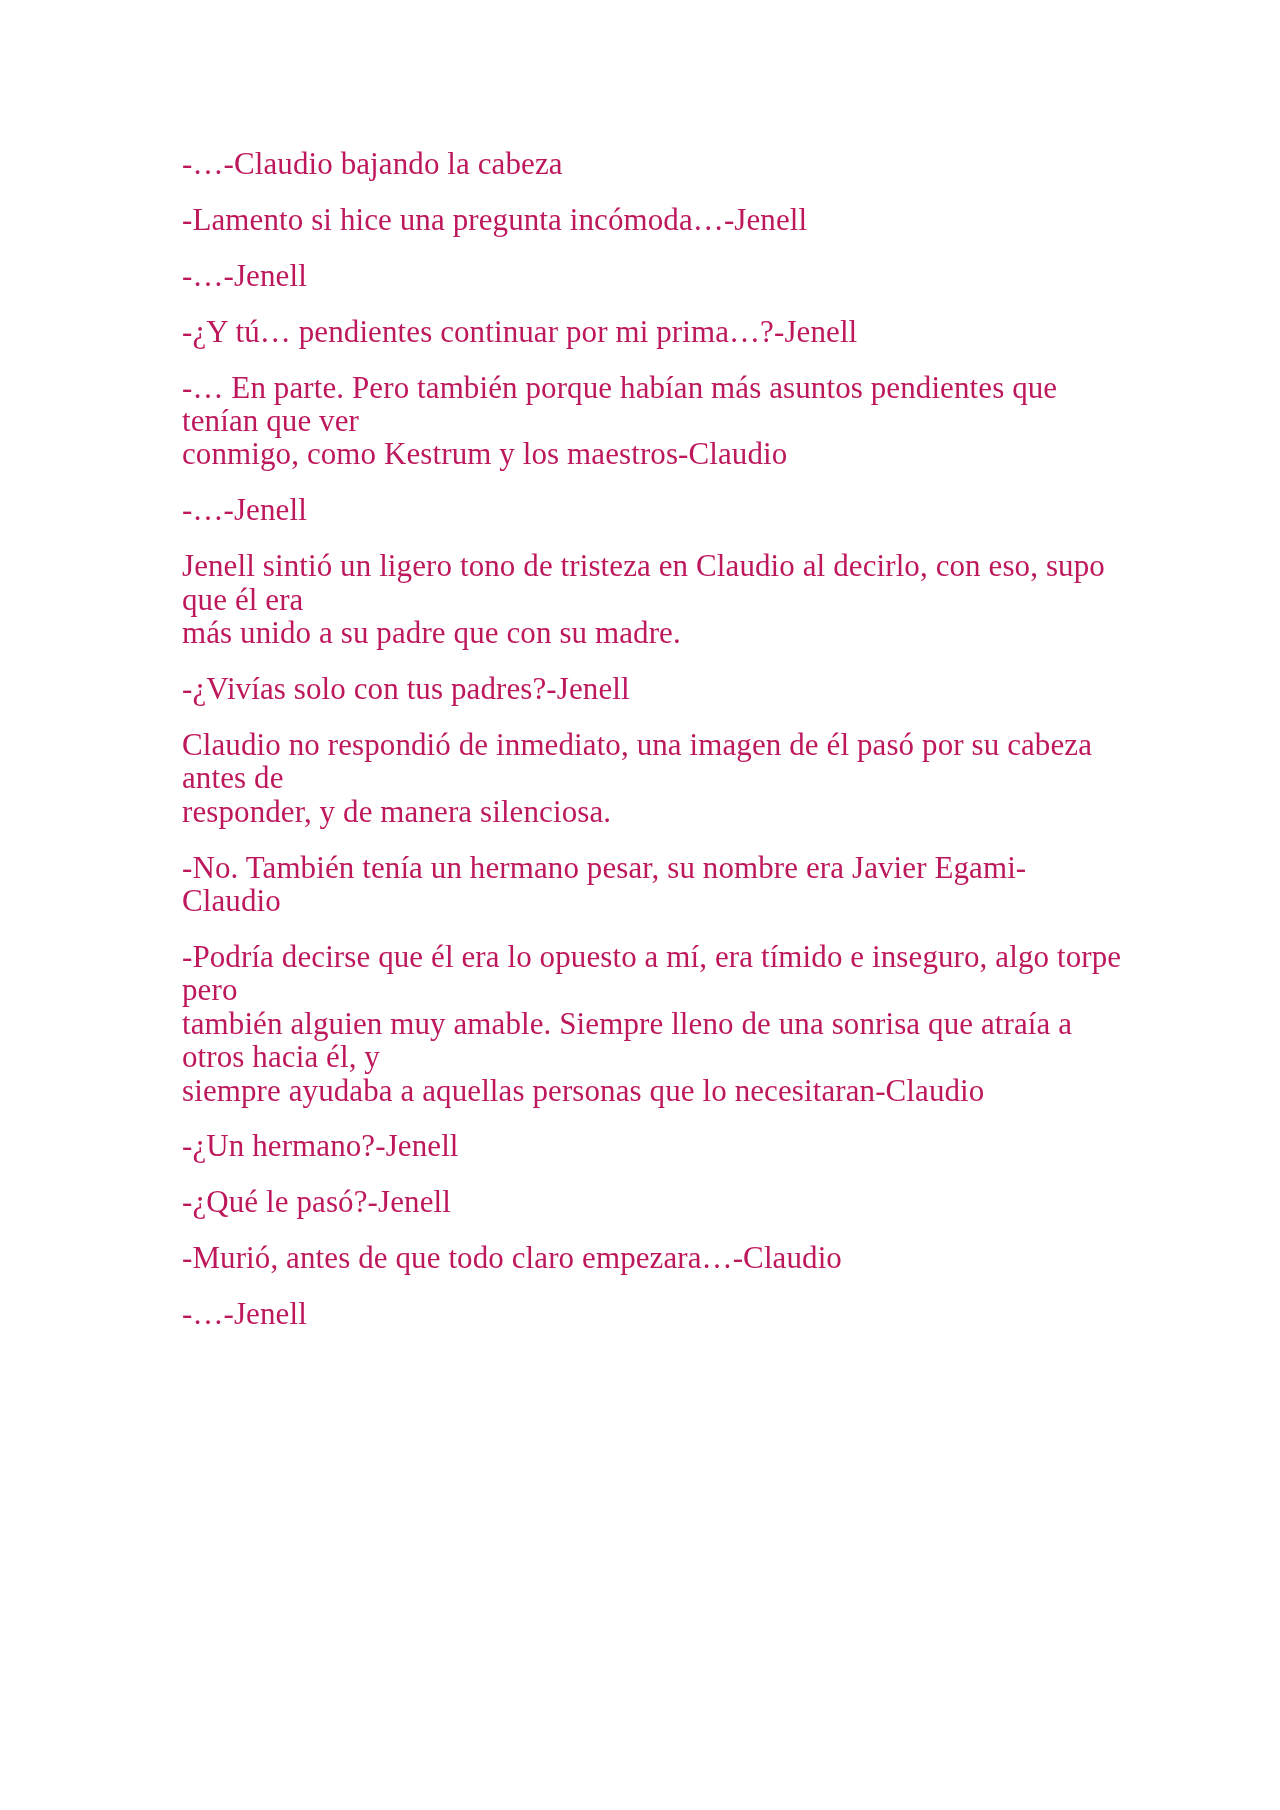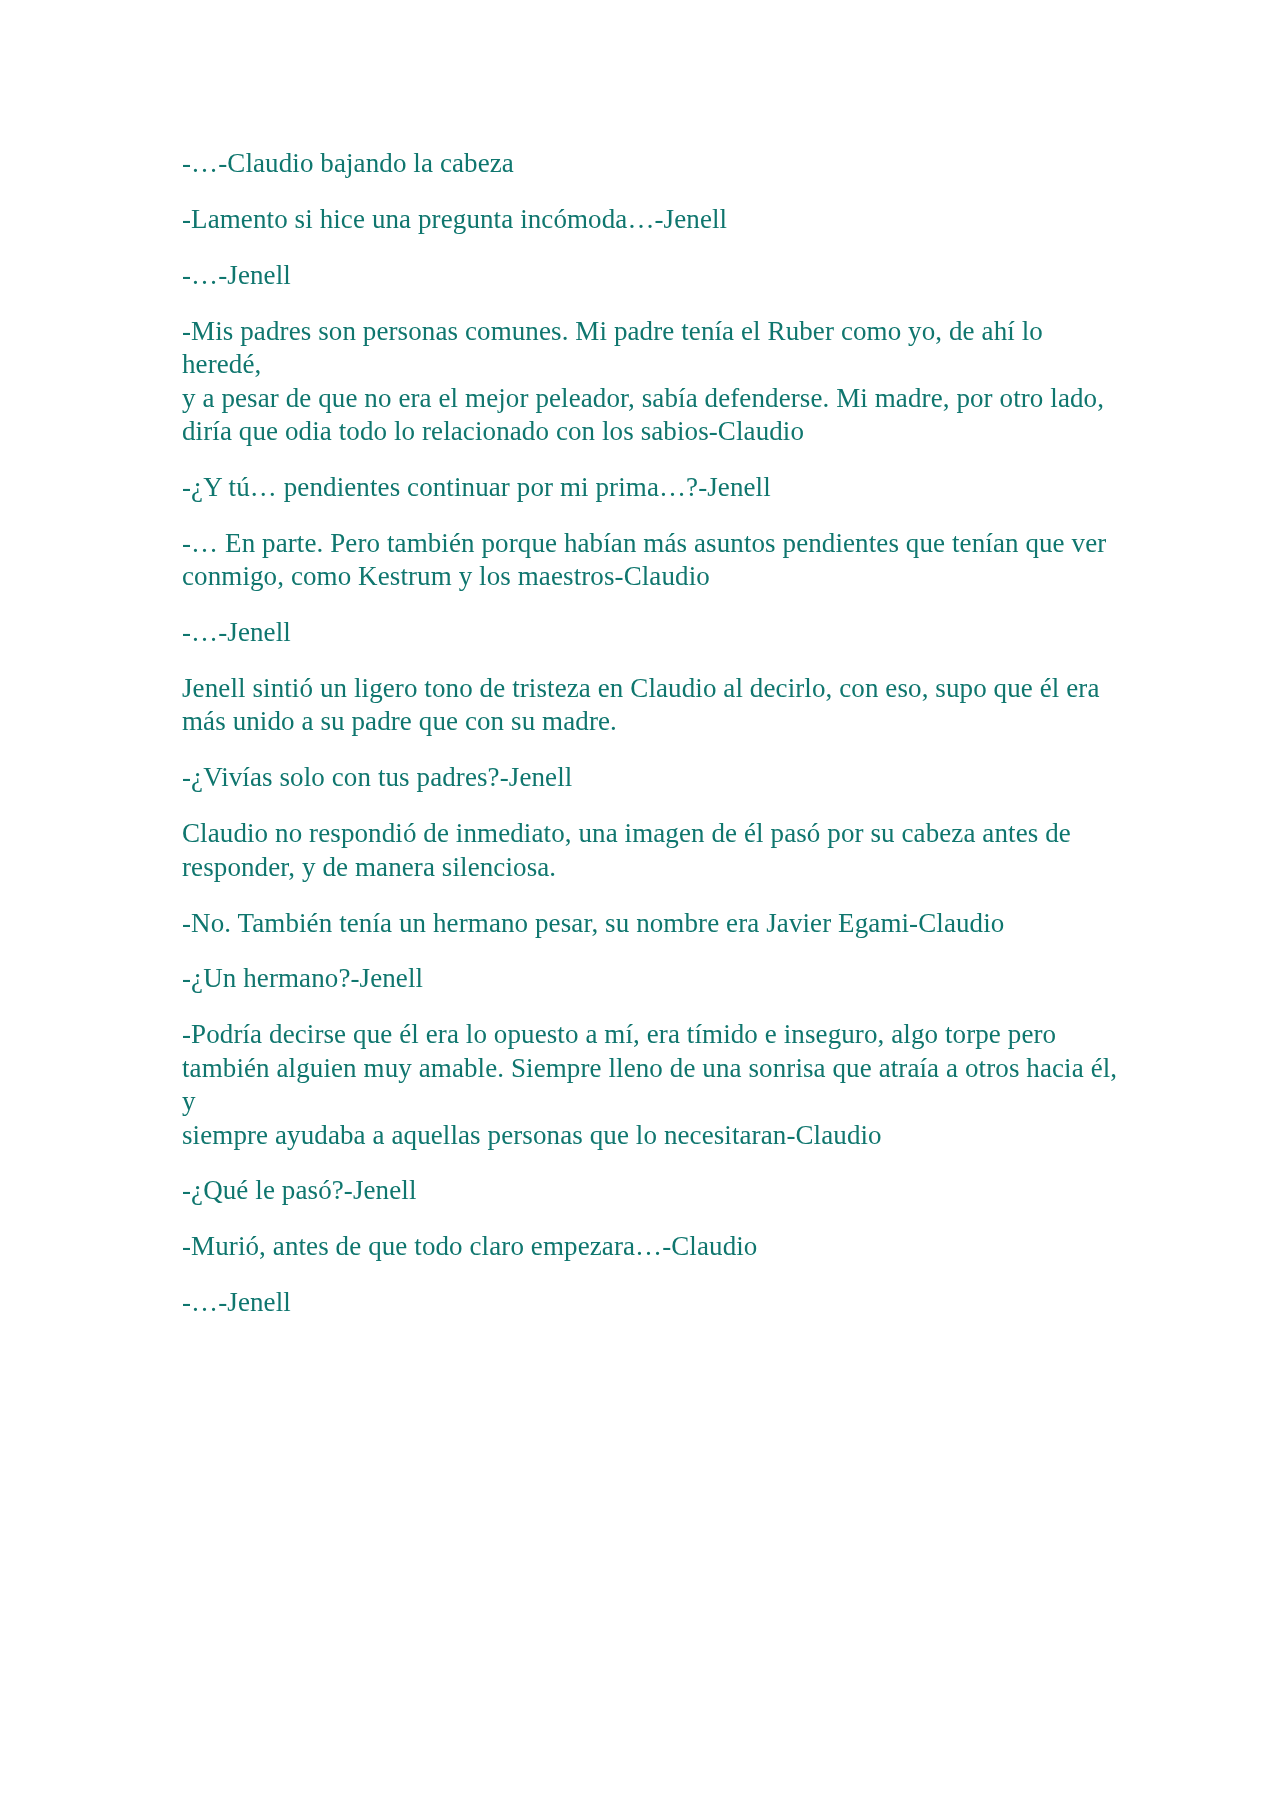--- a/index.html
+++ b/index.html
@@ -15,49 +15,46 @@
   .page {
     box-sizing: border-box;
     width: 1280px;
     height: 1810px;
     padding: 147px 155px 0 182px;
     background: #ffffff;
   }
   .page p {
     margin: 0 0 22.5px 0;
     font-family: "Liberation Serif", "DejaVu Serif", serif;
-    font-size: 27px;
+    font-size: 31px;
     line-height: 33.4px;
-    color: #0f766e;
+    color: #be185d;
     white-space: pre-line;
     letter-spacing: 0.1px;
   }
   .page p.italic {
   }
 </style>
 </head>
 <body>
 
 <div class="page">
   <p>-…-Claudio bajando la cabeza</p>
   <p>-Lamento si hice una pregunta incómoda…-Jenell</p>
   <p>-…-Jenell</p>
-  <p>-Mis padres son personas comunes. Mi padre tenía el Ruber como yo, de ahí lo heredé,
-y a pesar de que no era el mejor peleador, sabía defenderse. Mi madre, por otro lado,
-diría que odia todo lo relacionado con los sabios-Claudio</p>
   <p>-¿Y tú… pendientes continuar por mi prima…?-Jenell</p>
   <p>-… En parte. Pero también porque habían más asuntos pendientes que tenían que ver
 conmigo, como Kestrum y los maestros-Claudio</p>
   <p>-…-Jenell</p>
   <p class="italic">Jenell sintió un ligero tono de tristeza en Claudio al decirlo, con eso, supo que él era
 más unido a su padre que con su madre.</p>
   <p>-¿Vivías solo con tus padres?-Jenell</p>
   <p class="italic">Claudio no respondió de inmediato, una imagen de él pasó por su cabeza antes de
 responder, y de manera silenciosa.</p>
   <p>-No. También tenía un hermano pesar, su nombre era Javier Egami-Claudio</p>
-  <p>-¿Un hermano?-Jenell</p>
   <p>-Podría decirse que él era lo opuesto a mí, era tímido e inseguro, algo torpe pero
 también alguien muy amable. Siempre lleno de una sonrisa que atraía a otros hacia él, y
 siempre ayudaba a aquellas personas que lo necesitaran-Claudio</p>
+  <p>-¿Un hermano?-Jenell</p>
   <p>-¿Qué le pasó?-Jenell</p>
   <p>-Murió, antes de que todo claro empezara…-Claudio</p>
   <p>-…-Jenell</p>
 </div>
 
 </body></html>

